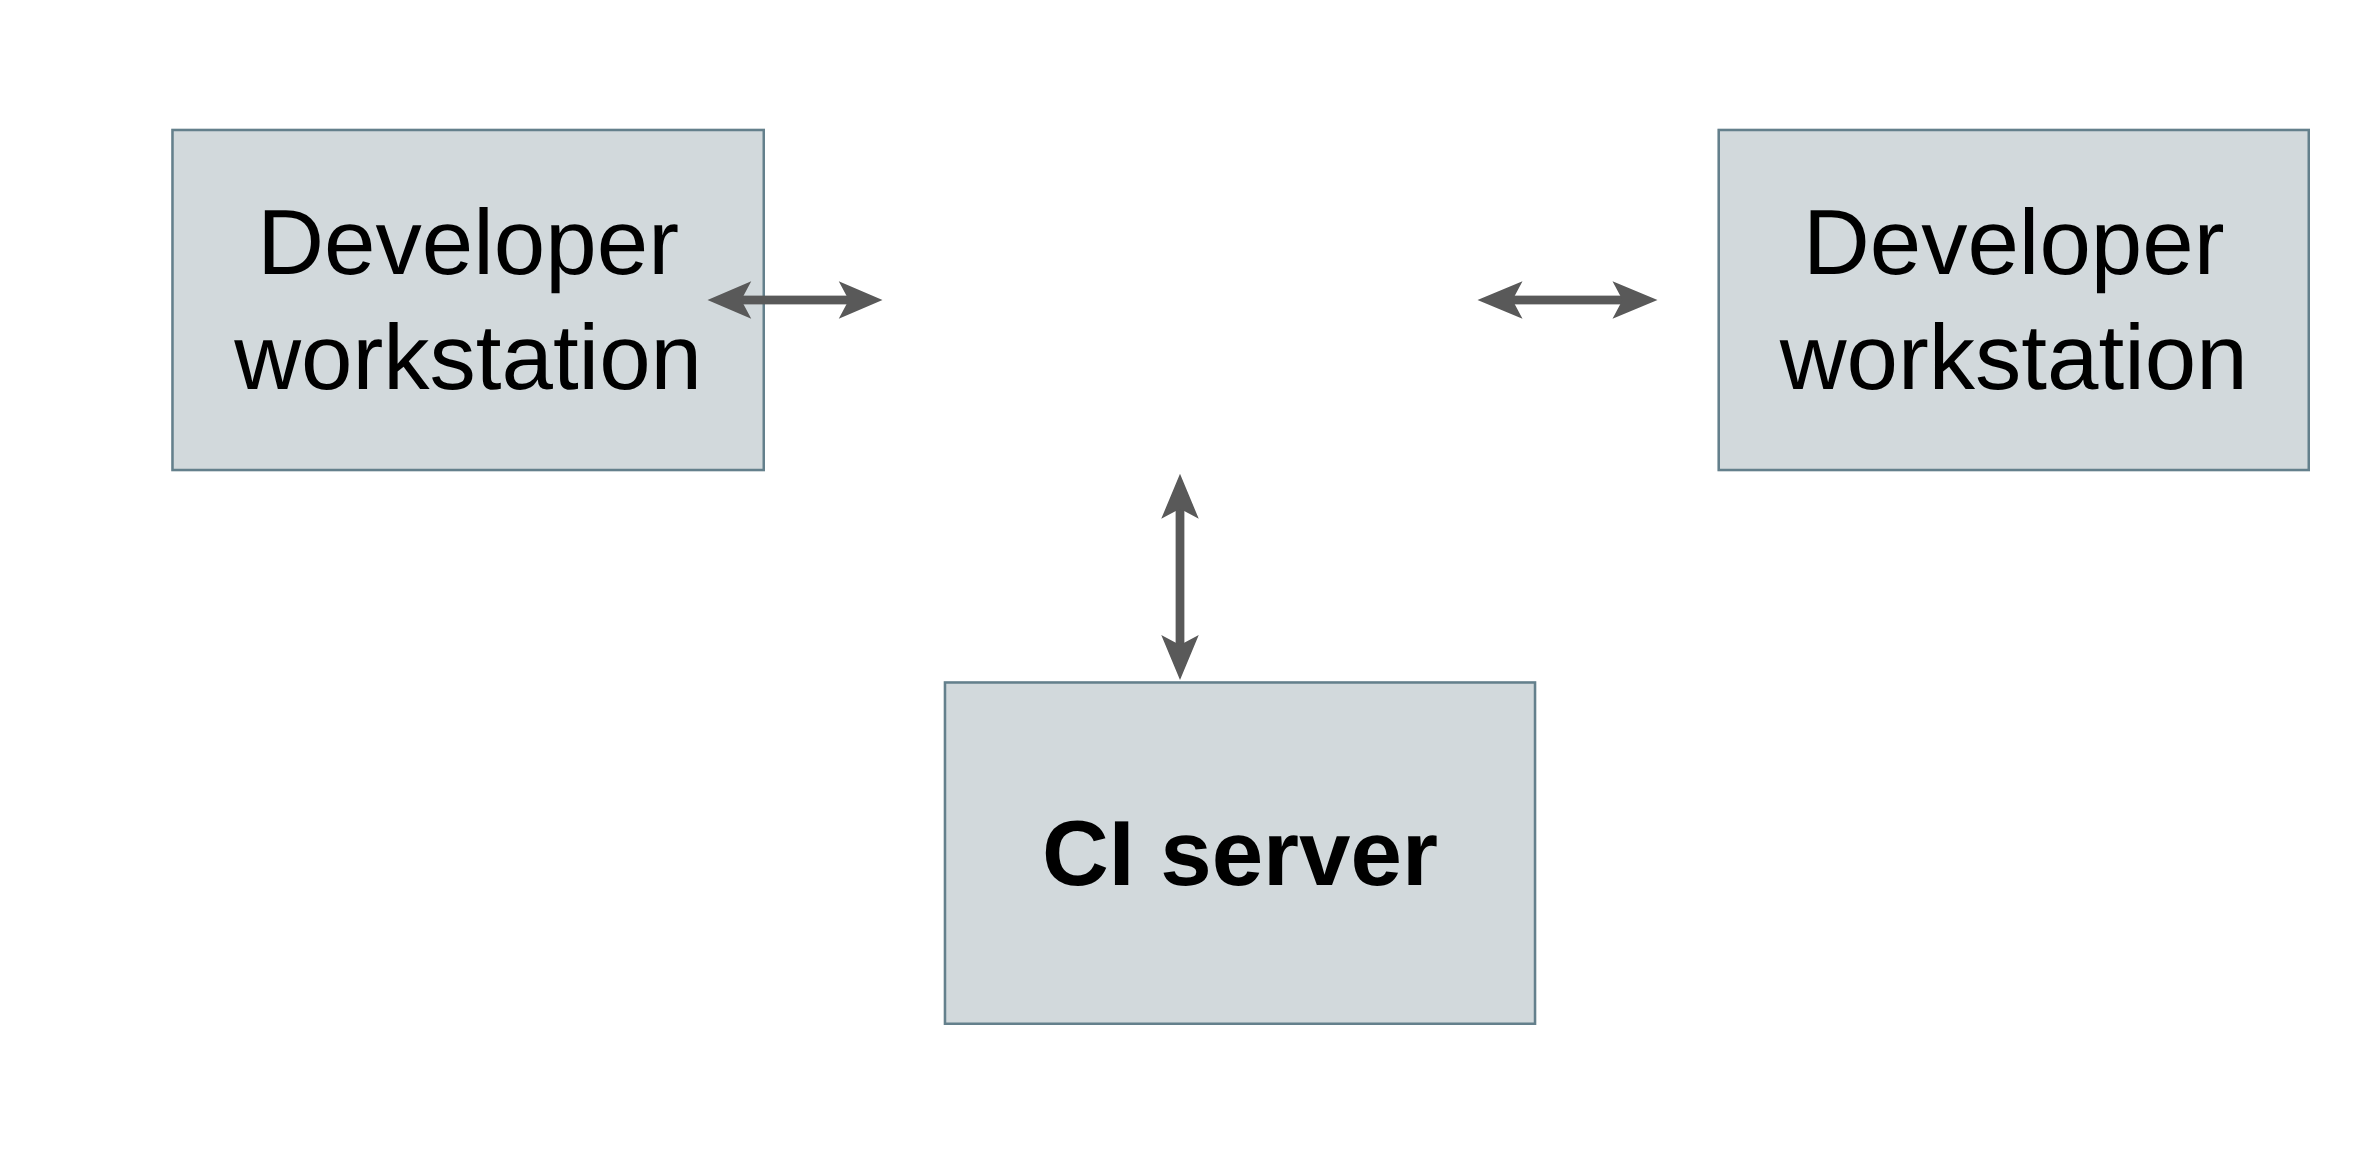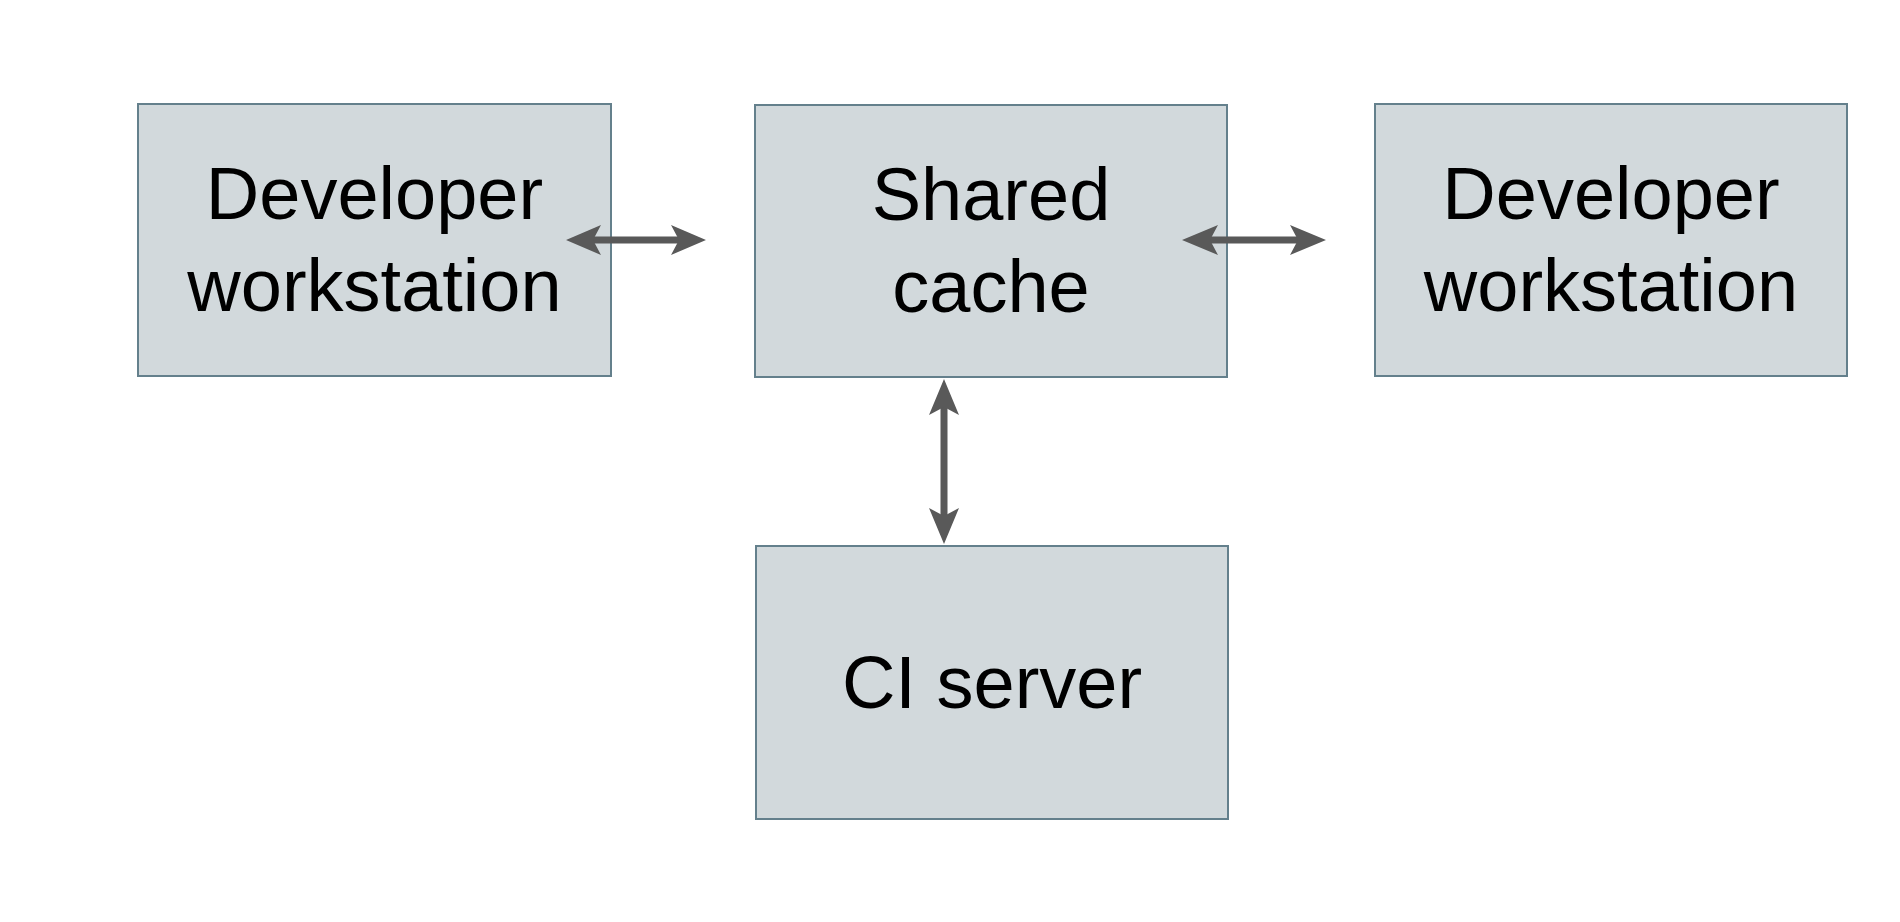--- a/index.html
+++ b/index.html
@@ -29,43 +29,40 @@
   .node-label {
     font-size: 74px;
     line-height: 92px;
     color: var(--text-color, #000000);
     letter-spacing: 0px;
     padding: 0 10px;
   }
   .node-dev-left   { left: 90px;   top: 103px; width: 475px; height: 274px; }
   .node-shared     { left: 707px;  top: 104px; width: 474px; height: 274px; }
   .node-dev-right  { left: 1327px; top: 103px; width: 474px; height: 274px; }
-  .node-ci         { left: 708px;  top: 545px; width: 474px; height: 275px; }
+  .node-ci         { left: 708px;  top: 545px; width: 474px; height: 275px; font-weight: bold; }
 
   .edge {
     position: absolute;
   }
   .edge-left   { left: 565px;  top: 220px; width: 142px; height: 40px; }
   .edge-right  { left: 1181px; top: 220px; width: 146px; height: 40px; }
   .edge-down   { left: 924px;  top: 378px; width: 40px;  height: 167px; }
   .edge svg { display: block; width: 100%; height: 100%; }
   .edge .stroke { fill: var(--arrow-color, #595959); }
 </style>
 </head>
 <body>
 
 <div class="canvas">
 
   <div class="node node-dev-left">
     <div class="node-label">Developer workstation</div>
   </div>
 
-  <div class="node node-shared">
-    <div class="node-label">Shared cache</div>
-  </div>
 
   <div class="node node-dev-right">
     <div class="node-label">Developer workstation</div>
   </div>
 
   <div class="node node-ci">
     <div class="node-label">CI server</div>
   </div>
 
   <div class="edge edge-left">

